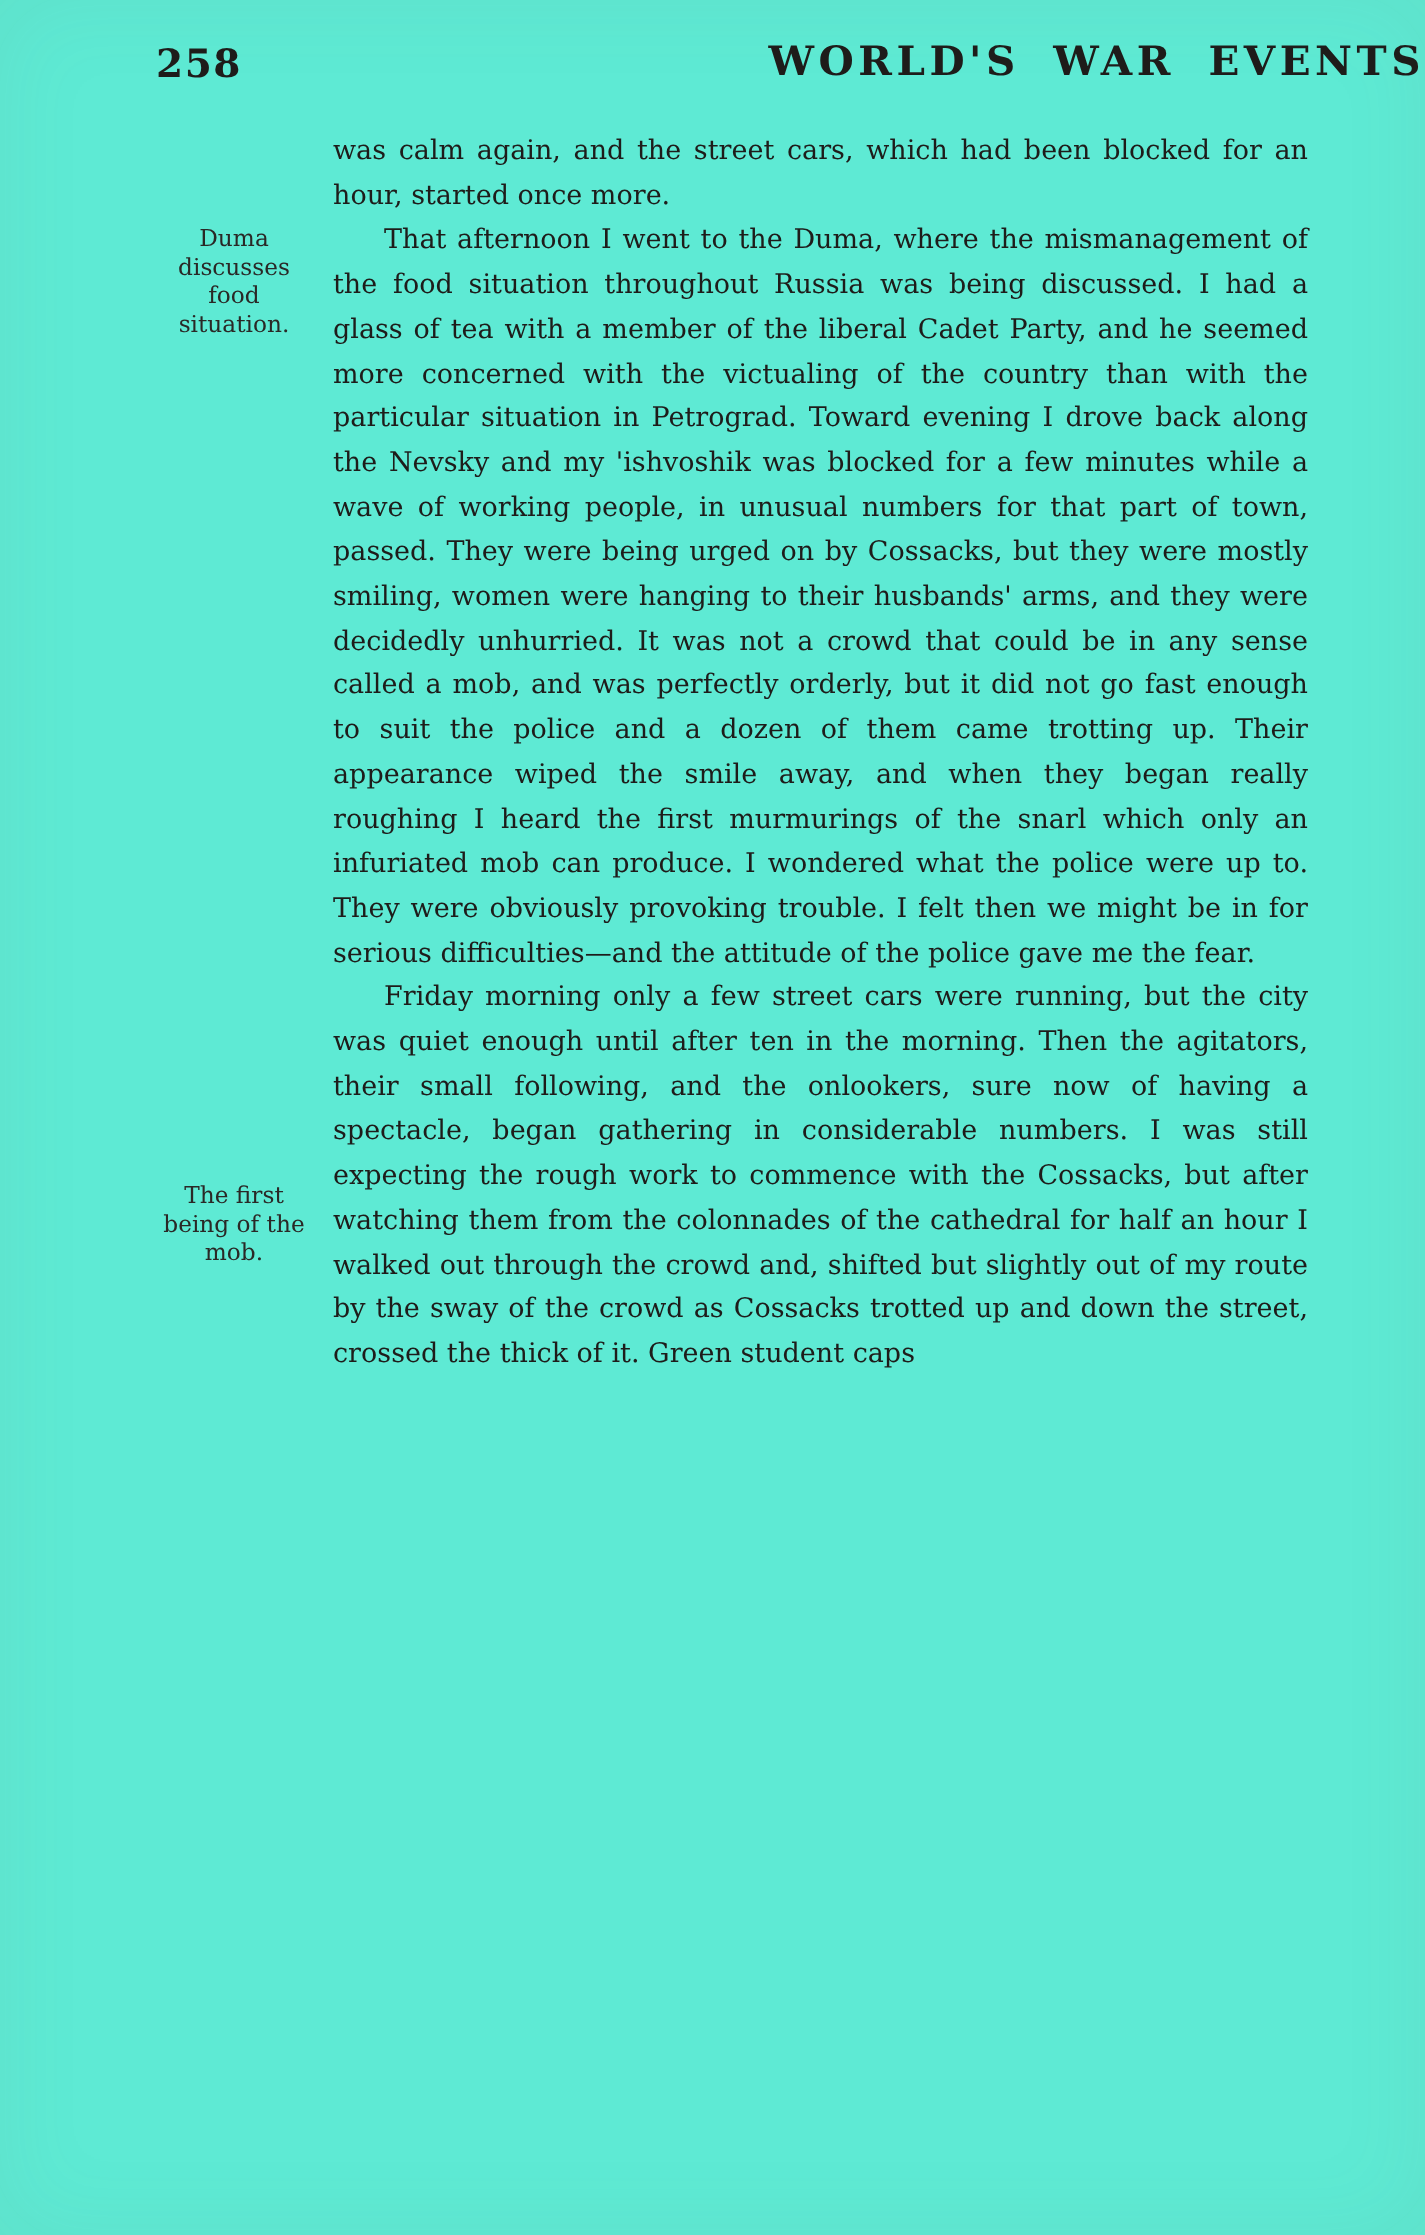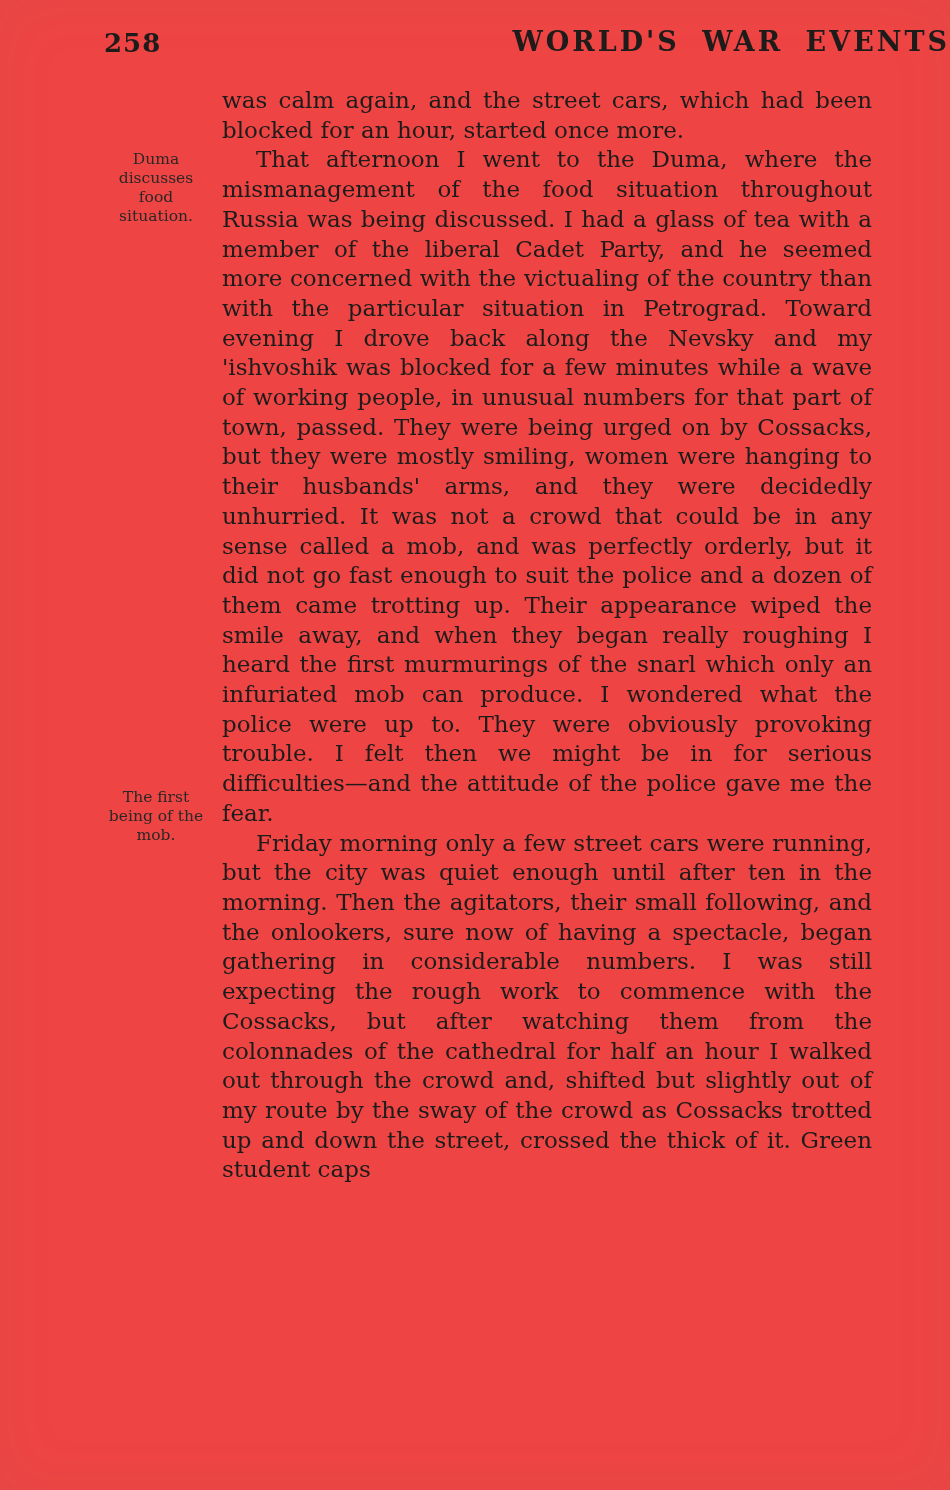--- a/index.html
+++ b/index.html
@@ -5,21 +5,21 @@
   html, body {
     margin: 0;
     padding: 0;
     background: #e9e7e1;
   }
   .page {
     position: relative;
     width: 950px;
     height: 1490px;
     margin: 0 auto;
-    background: #ef4444;
+    background: #5eead4;
     color: #1e1c1a;
     font-family: "DejaVu Serif", "Liberation Serif", serif;
     overflow: hidden;
     box-shadow: inset 0 0 60px rgba(120,110,90,0.08);
   }
   .page-number {
     position: absolute;
     left: 104px;
     top: 28px;
     font-size: 26px;
@@ -36,21 +36,21 @@
     font-weight: bold;
     letter-spacing: 3px;
     word-spacing: 10px;
   }
   .text-block {
     position: absolute;
     left: 222px;
     top: 86px;
     width: 650px;
     text-align: justify;
-    font-size: 23px;
+    font-size: 18px;
     line-height: 29.7px;
   }
   .text-block p {
     margin: 0;
     padding: 0;
   }
   .text-block p.indent {
     text-indent: 34px;
   }
   .sidenote {

